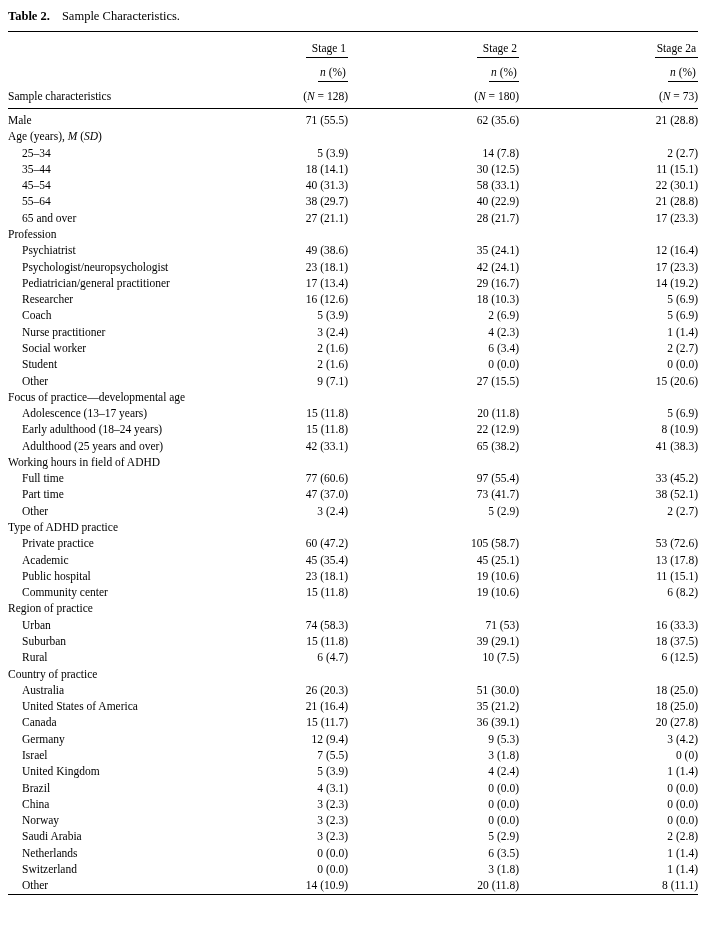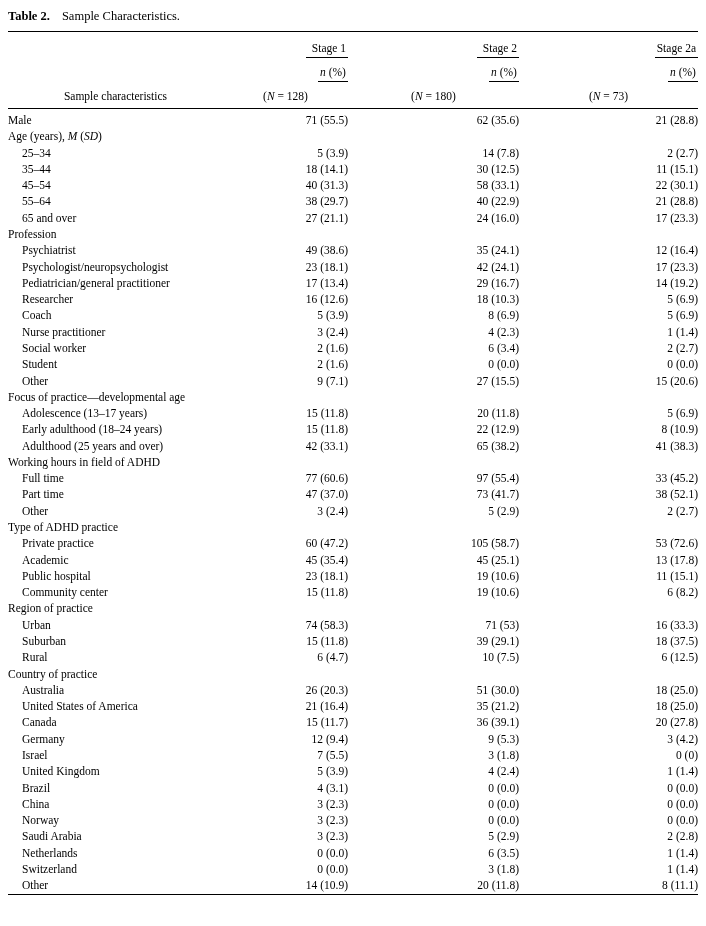--- a/index.html
+++ b/index.html
@@ -50,21 +50,20 @@
     text-align: center;
     border-bottom: 1px solid #000;
     padding: 0 2px 2px 2px;
     min-width: 30px;
     line-height: 14px;
   }
   tr.n-row td {
     padding: 7px 0 5px 0;
     border-bottom: 1px solid #000;
     line-height: 14px;
-    text-align: center;
   }
 
   tbody td {
     line-height: 16.28px;
     height: 16.28px;
     white-space: nowrap;
     overflow: hidden;
   }
   tbody tr:first-child td { padding-top: 3px; height: 19.28px; margin-top: 19px; }
   td.label { text-align: left; }
@@ -140,21 +139,21 @@
         </tr>
         <tr>
           <td class="label indent-1">55–64</td>
           <td class="val">38 (29.7)</td>
           <td class="val">40 (22.9)</td>
           <td class="val">21 (28.8)</td>
         </tr>
         <tr>
           <td class="label indent-1">65 and over</td>
           <td class="val">27 (21.1)</td>
-          <td class="val">24 (16.0)</td>
+          <td class="val">28 (21.7)</td>
           <td class="val">17 (23.3)</td>
         </tr>
         <tr>
           <td class="label">Profession</td>
           <td class="val"></td>
           <td class="val"></td>
           <td class="val"></td>
         </tr>
         <tr>
           <td class="label indent-1">Psychiatrist</td>
@@ -176,21 +175,21 @@
         </tr>
         <tr>
           <td class="label indent-1">Researcher</td>
           <td class="val">16 (12.6)</td>
           <td class="val">18 (10.3)</td>
           <td class="val">5 (6.9)</td>
         </tr>
         <tr>
           <td class="label indent-1">Coach</td>
           <td class="val">5 (3.9)</td>
-          <td class="val">8 (6.9)</td>
+          <td class="val">2 (6.9)</td>
           <td class="val">5 (6.9)</td>
         </tr>
         <tr>
           <td class="label indent-1">Nurse practitioner</td>
           <td class="val">3 (2.4)</td>
           <td class="val">4 (2.3)</td>
           <td class="val">1 (1.4)</td>
         </tr>
         <tr>
           <td class="label indent-1">Social worker</td>

